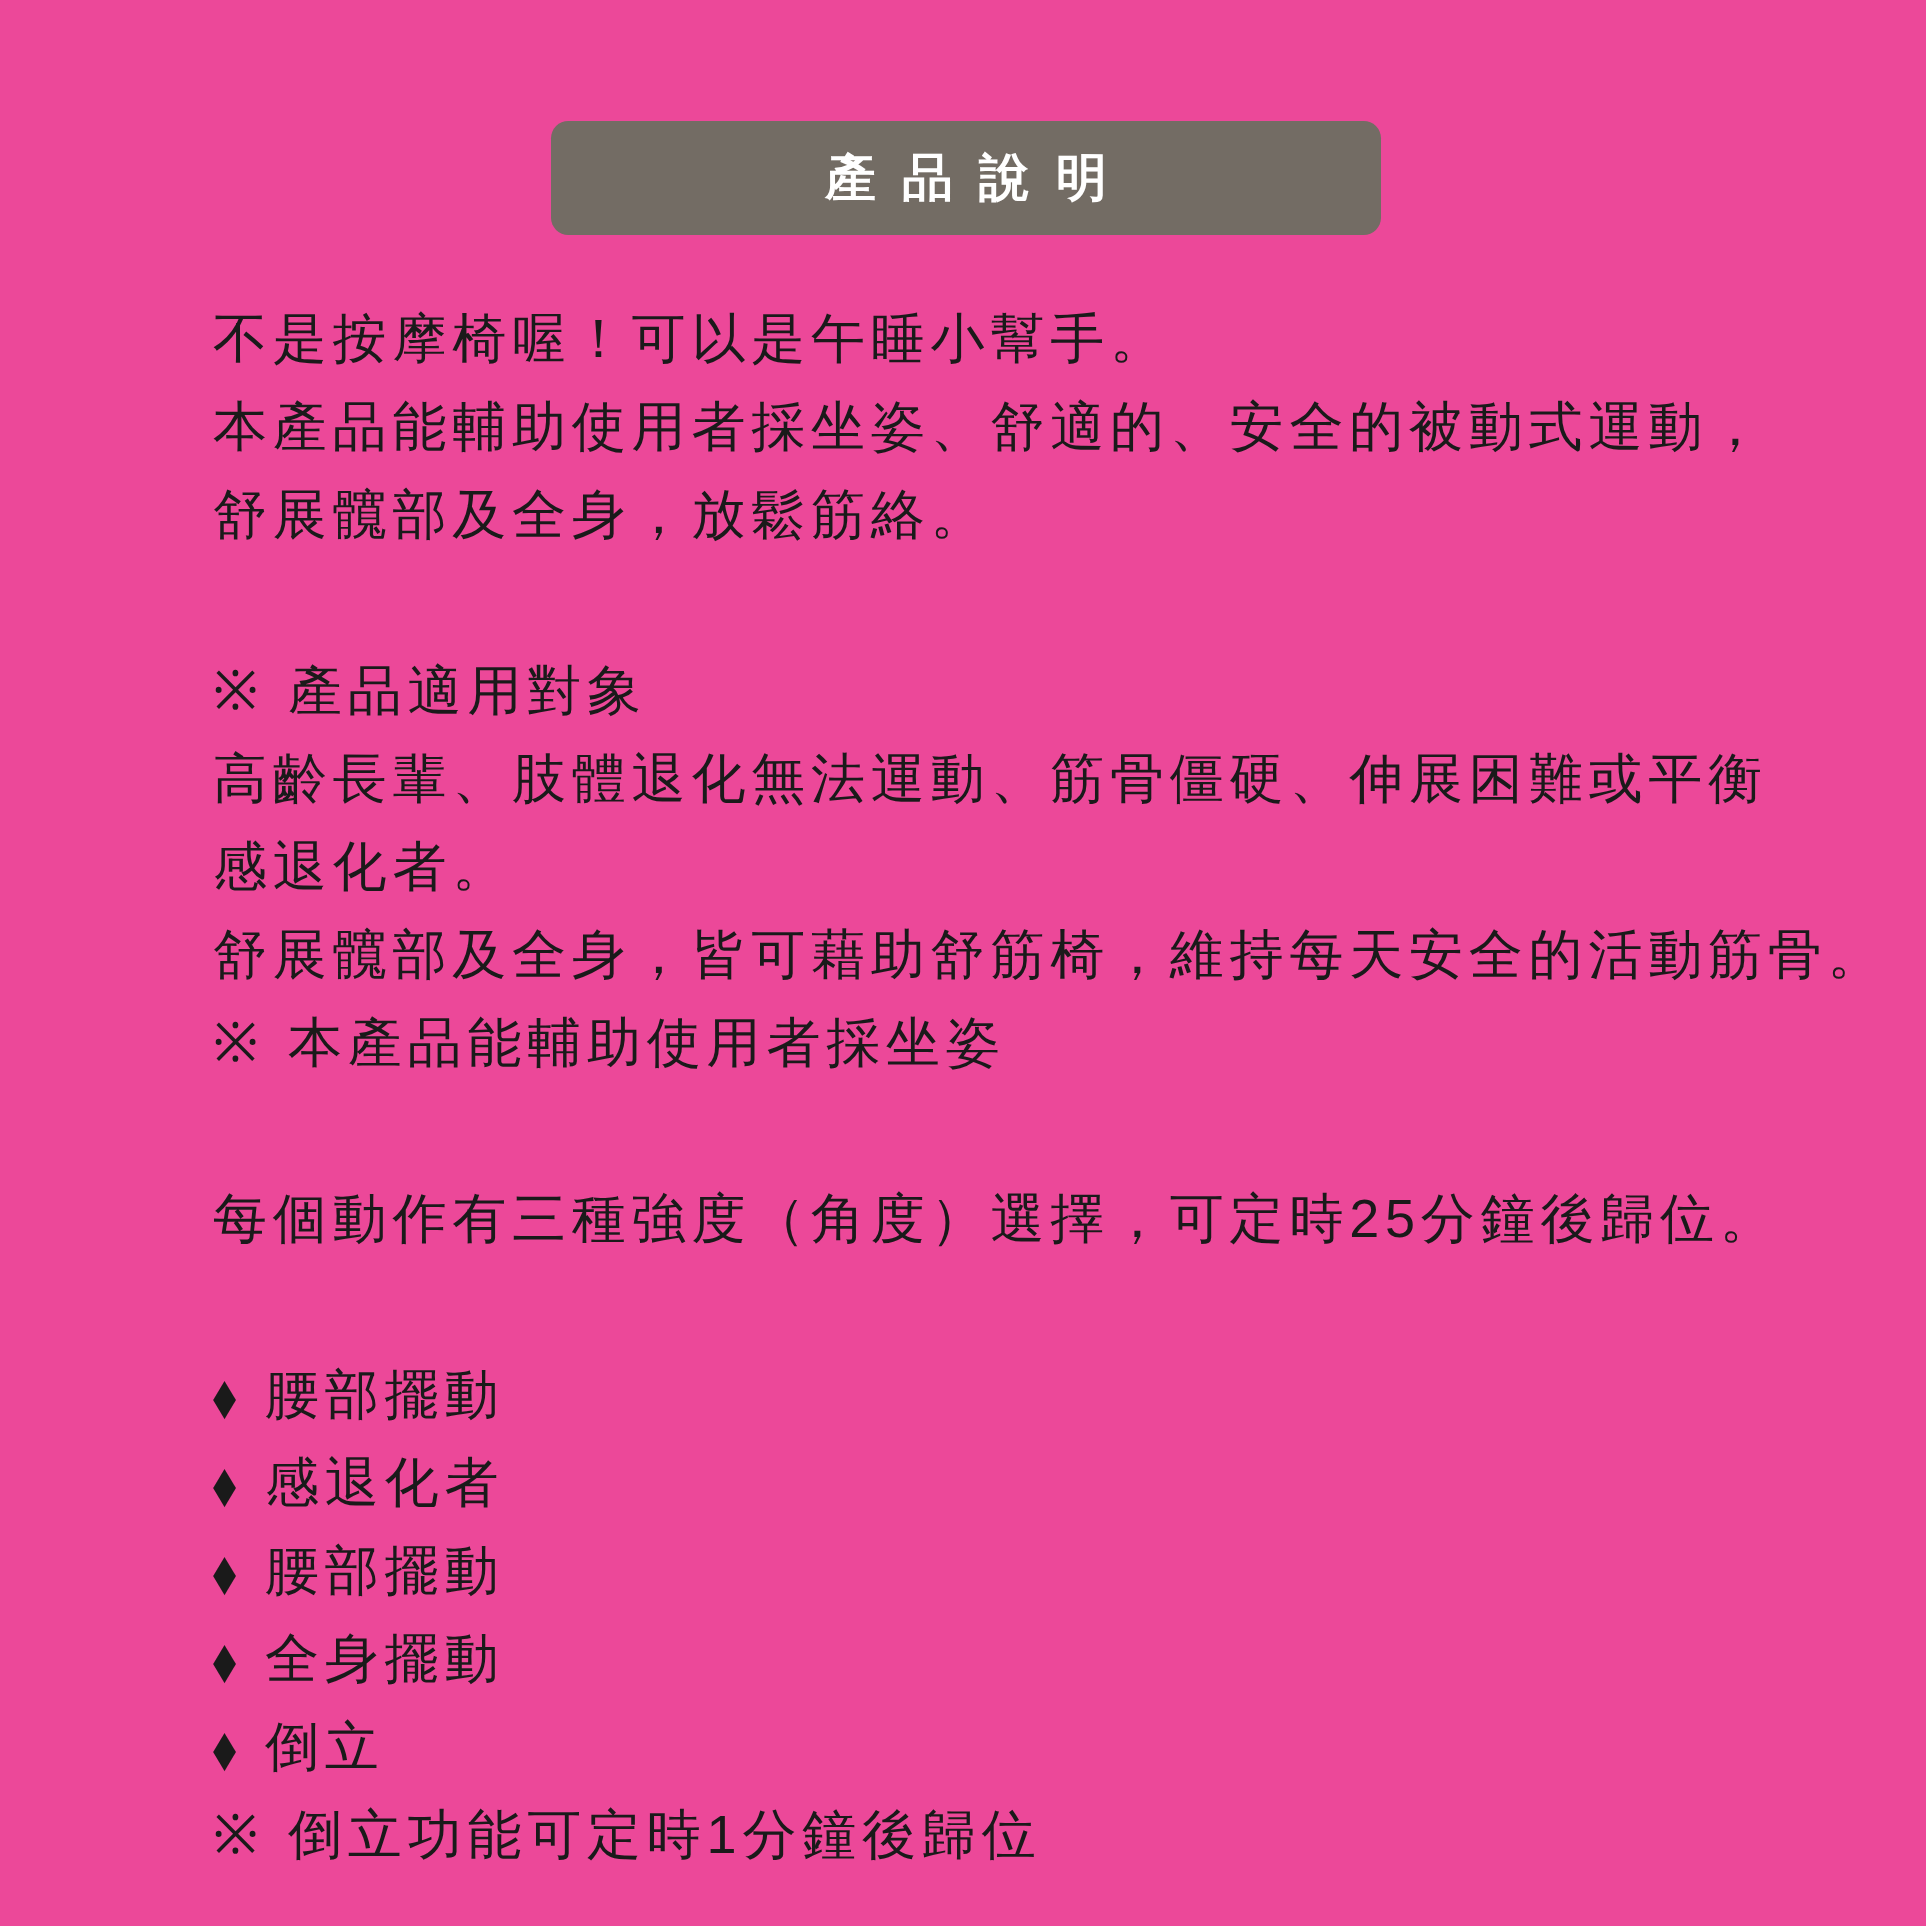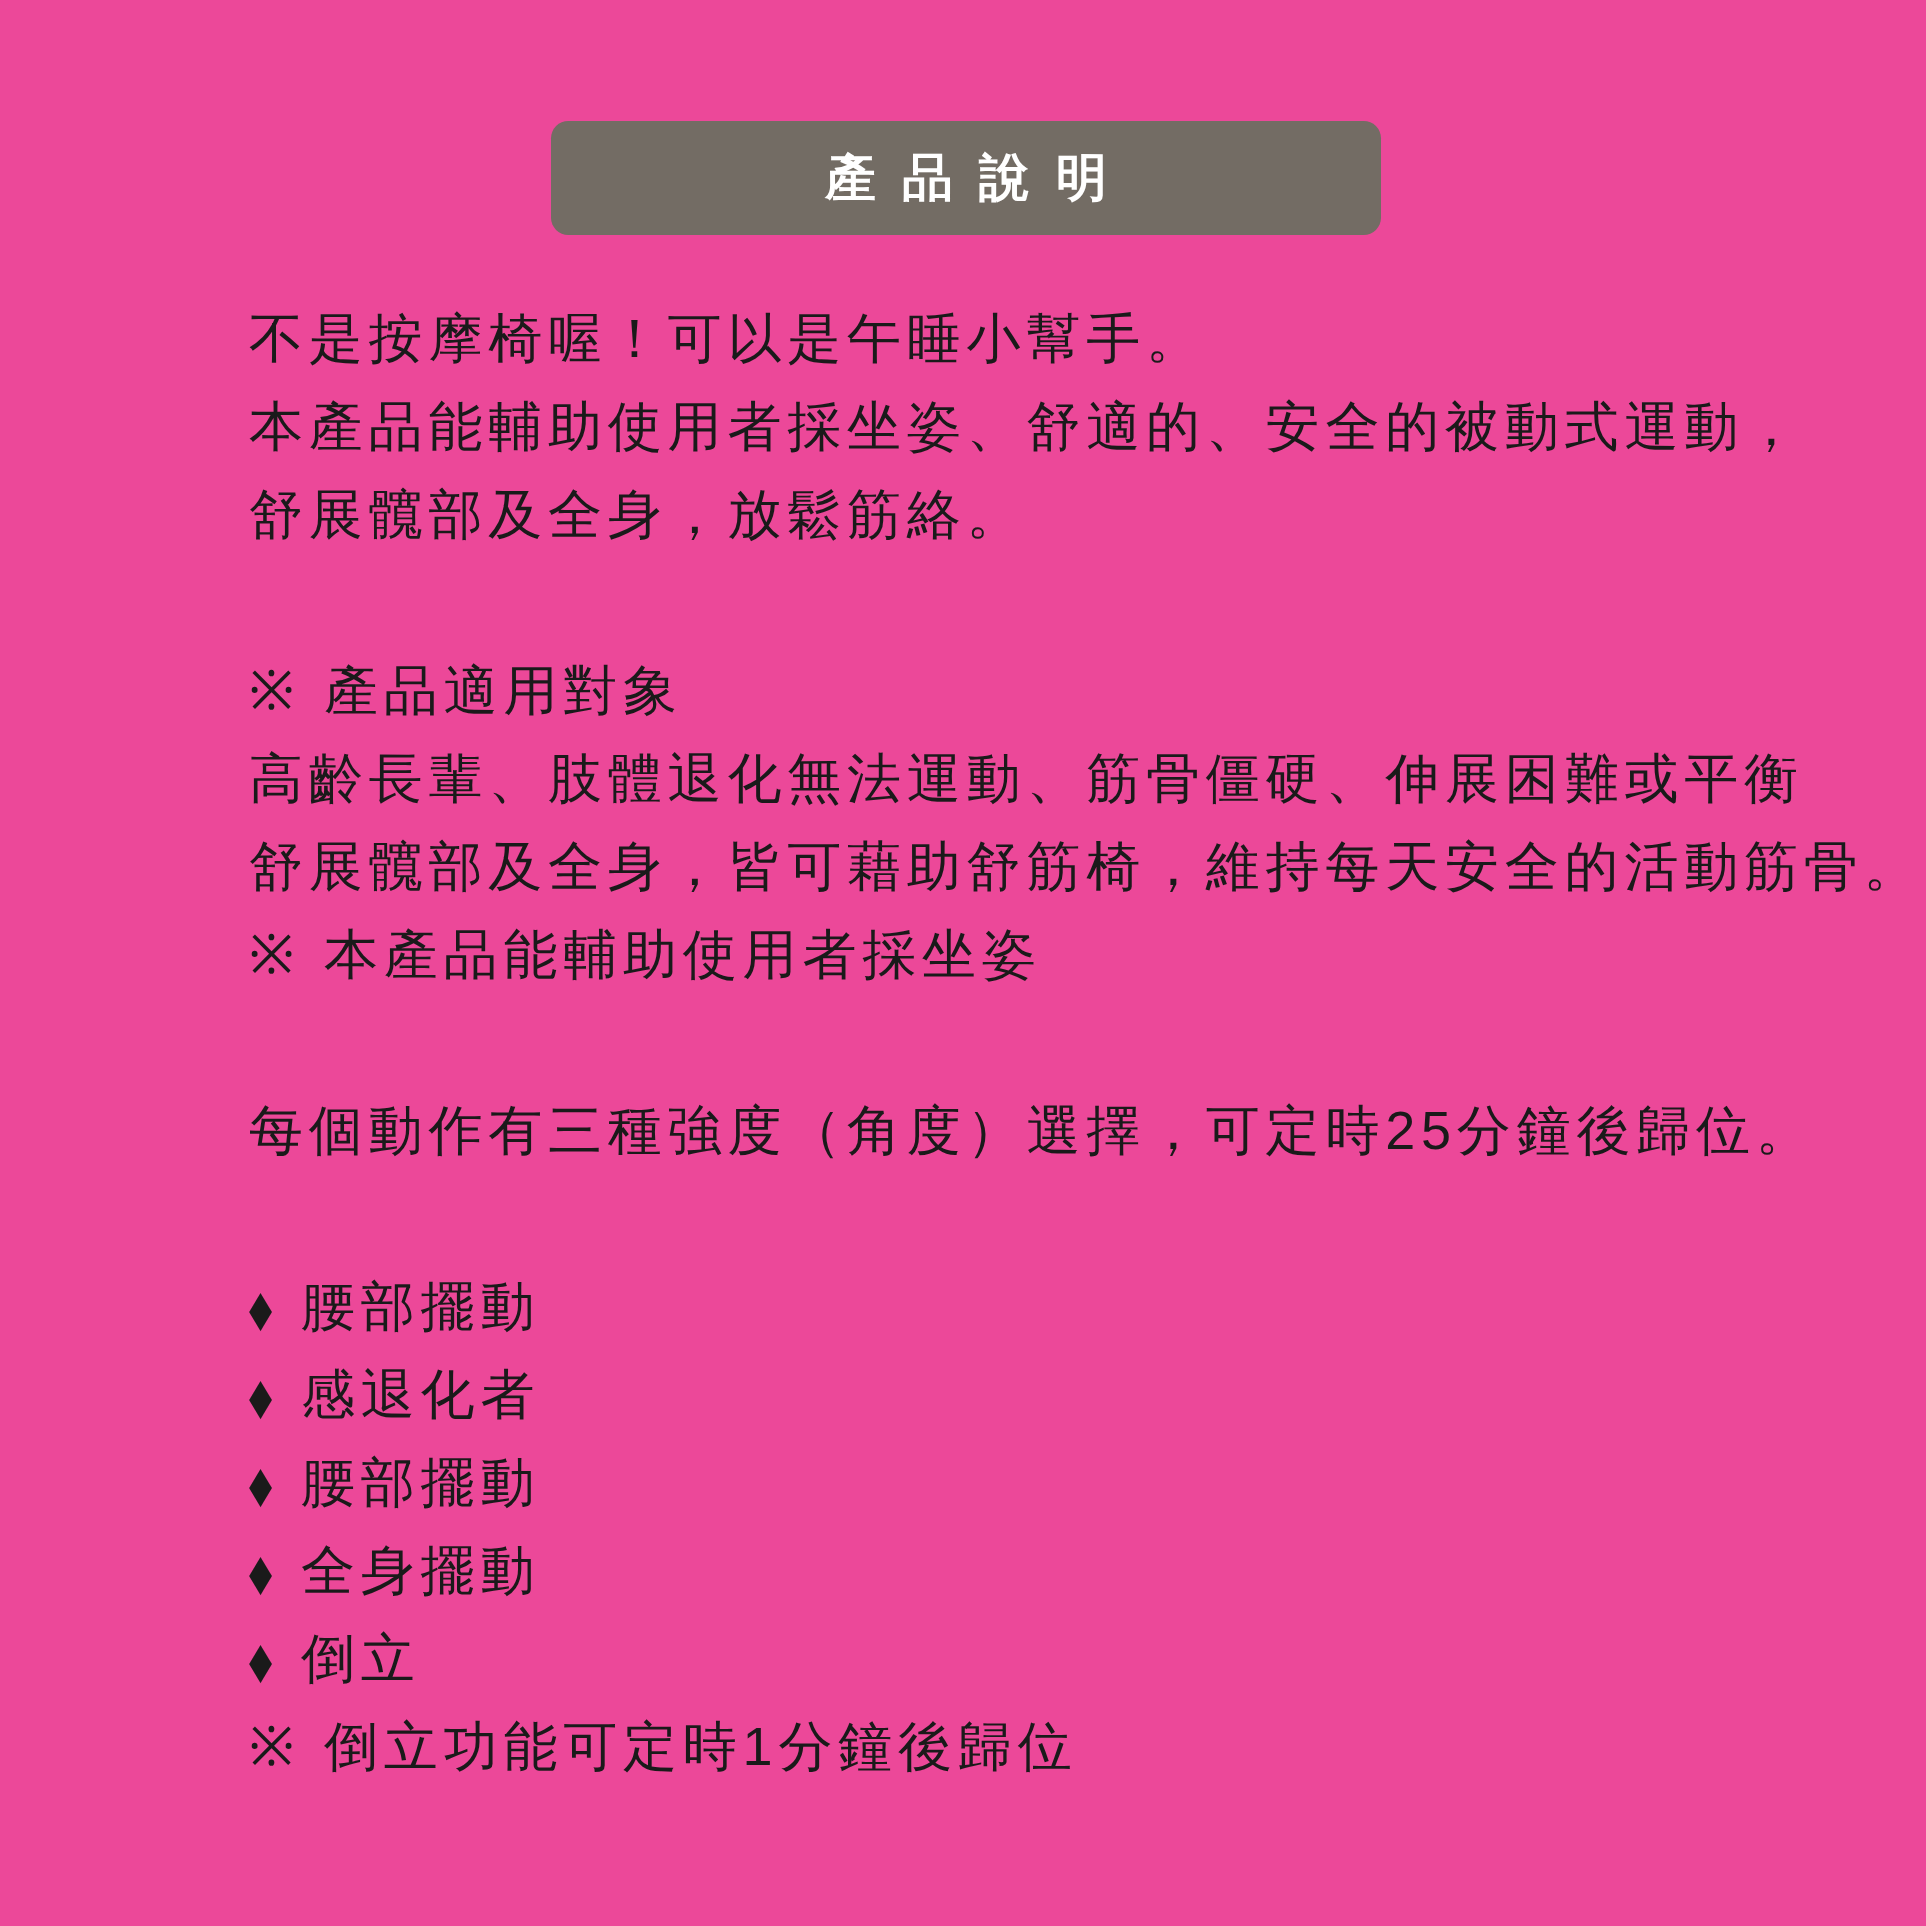--- a/index.html
+++ b/index.html
@@ -36,21 +36,20 @@
     font-weight: bold;
     letter-spacing: 26px;
     text-indent: 26px;
     white-space: nowrap;
   }
   .content {
     position: absolute;
     left: 213px;
     top: 294px;
     width: 1607px;
-    margin-left: 36px;
   }
   .line {
     height: 88px;
     line-height: 88px;
     font-size: 54px;
     letter-spacing: 5.8px;
     white-space: nowrap;
     font-weight: normal;
   }
   .line .mark {
@@ -80,20 +79,21 @@
     <div class="line">不是按摩椅喔！可以是午睡小幫手。</div>
     <div class="line">本產品能輔助使用者採坐姿、舒適的、安全的被動式運動，</div>
     <div class="line">舒展髖部及全身，放鬆筋絡。</div>
 
     <div class="line blank"></div>
 
     <div class="line">
       <span class="mark">※</span><span>產品適用對象</span>
     </div>
     <div class="line">高齡長輩、肢體退化無法運動、筋骨僵硬、伸展困難或平衡</div>
+    <div class="line">感退化者。</div>
     <div class="line">舒展髖部及全身，皆可藉助舒筋椅，維持每天安全的活動筋骨。</div>
     <div class="line">
       <span class="mark">※</span><span>本產品能輔助使用者採坐姿</span>
     </div>
 
     <div class="line blank"></div>
 
     <div class="line">每個動作有三種強度（角度）選擇，可定時25分鐘後歸位。</div>
 
     <div class="line blank"></div>

